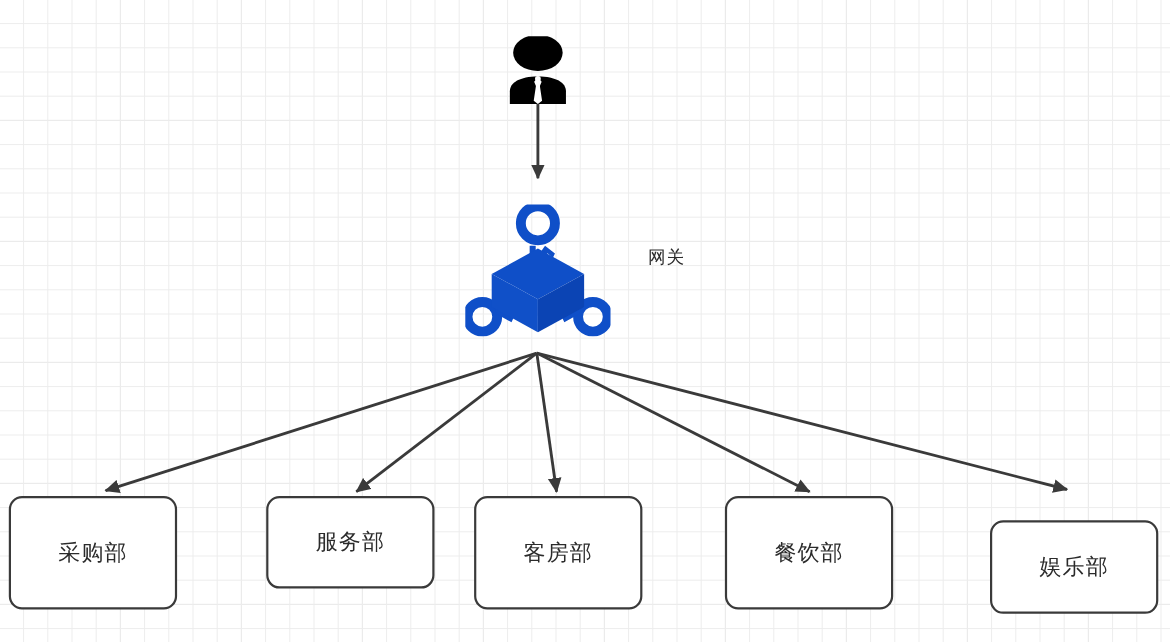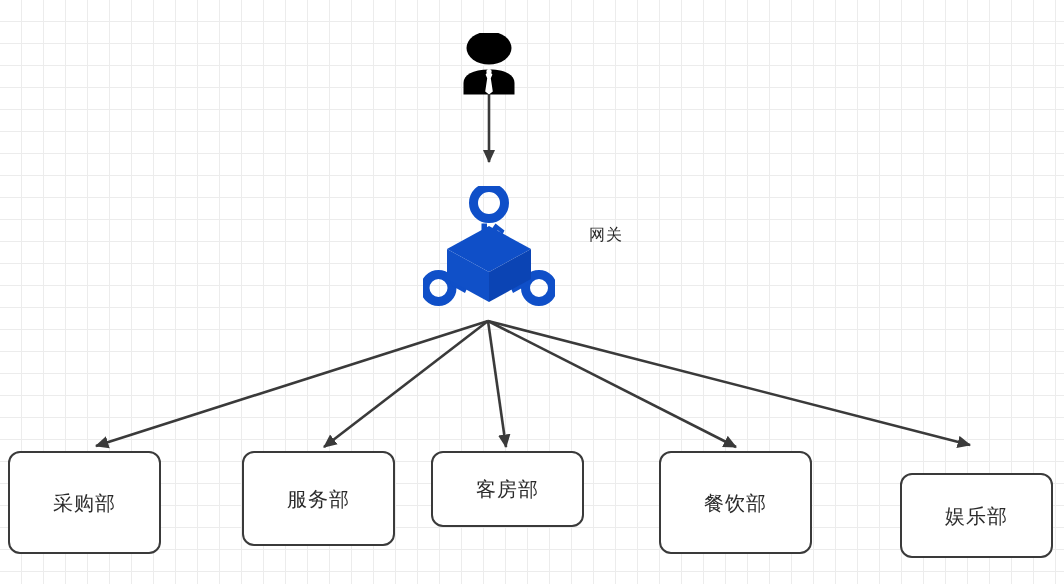--- a/index.html
+++ b/index.html
@@ -145,25 +145,25 @@
       </g>
     </svg>
   </div>
 
   <div class="gw-label">网关</div>
 
   <div class="node-box" style="left:8px; top:451px; width:153px; height:103px;">
     <span class="node-box-label">采购部</span>
   </div>
 
-  <div class="node-box" style="left:242px; top:451px; width:153px; height:95px;">
+  <div class="node-box" style="left:242px; top:451px; width:153px; height:84px;">
     <span class="node-box-label">服务部</span>
   </div>
 
-  <div class="node-box" style="left:431px; top:451px; width:153px; height:76px;">
+  <div class="node-box" style="left:431px; top:451px; width:153px; height:103px;">
     <span class="node-box-label">客房部</span>
   </div>
 
   <div class="node-box" style="left:659px; top:451px; width:153px; height:103px;text-align:right;">
     <span class="node-box-label">餐饮部</span>
   </div>
 
   <div class="node-box" style="left:900px; top:473px; width:153px; height:85px;">
     <span class="node-box-label">娱乐部</span>
   </div>

